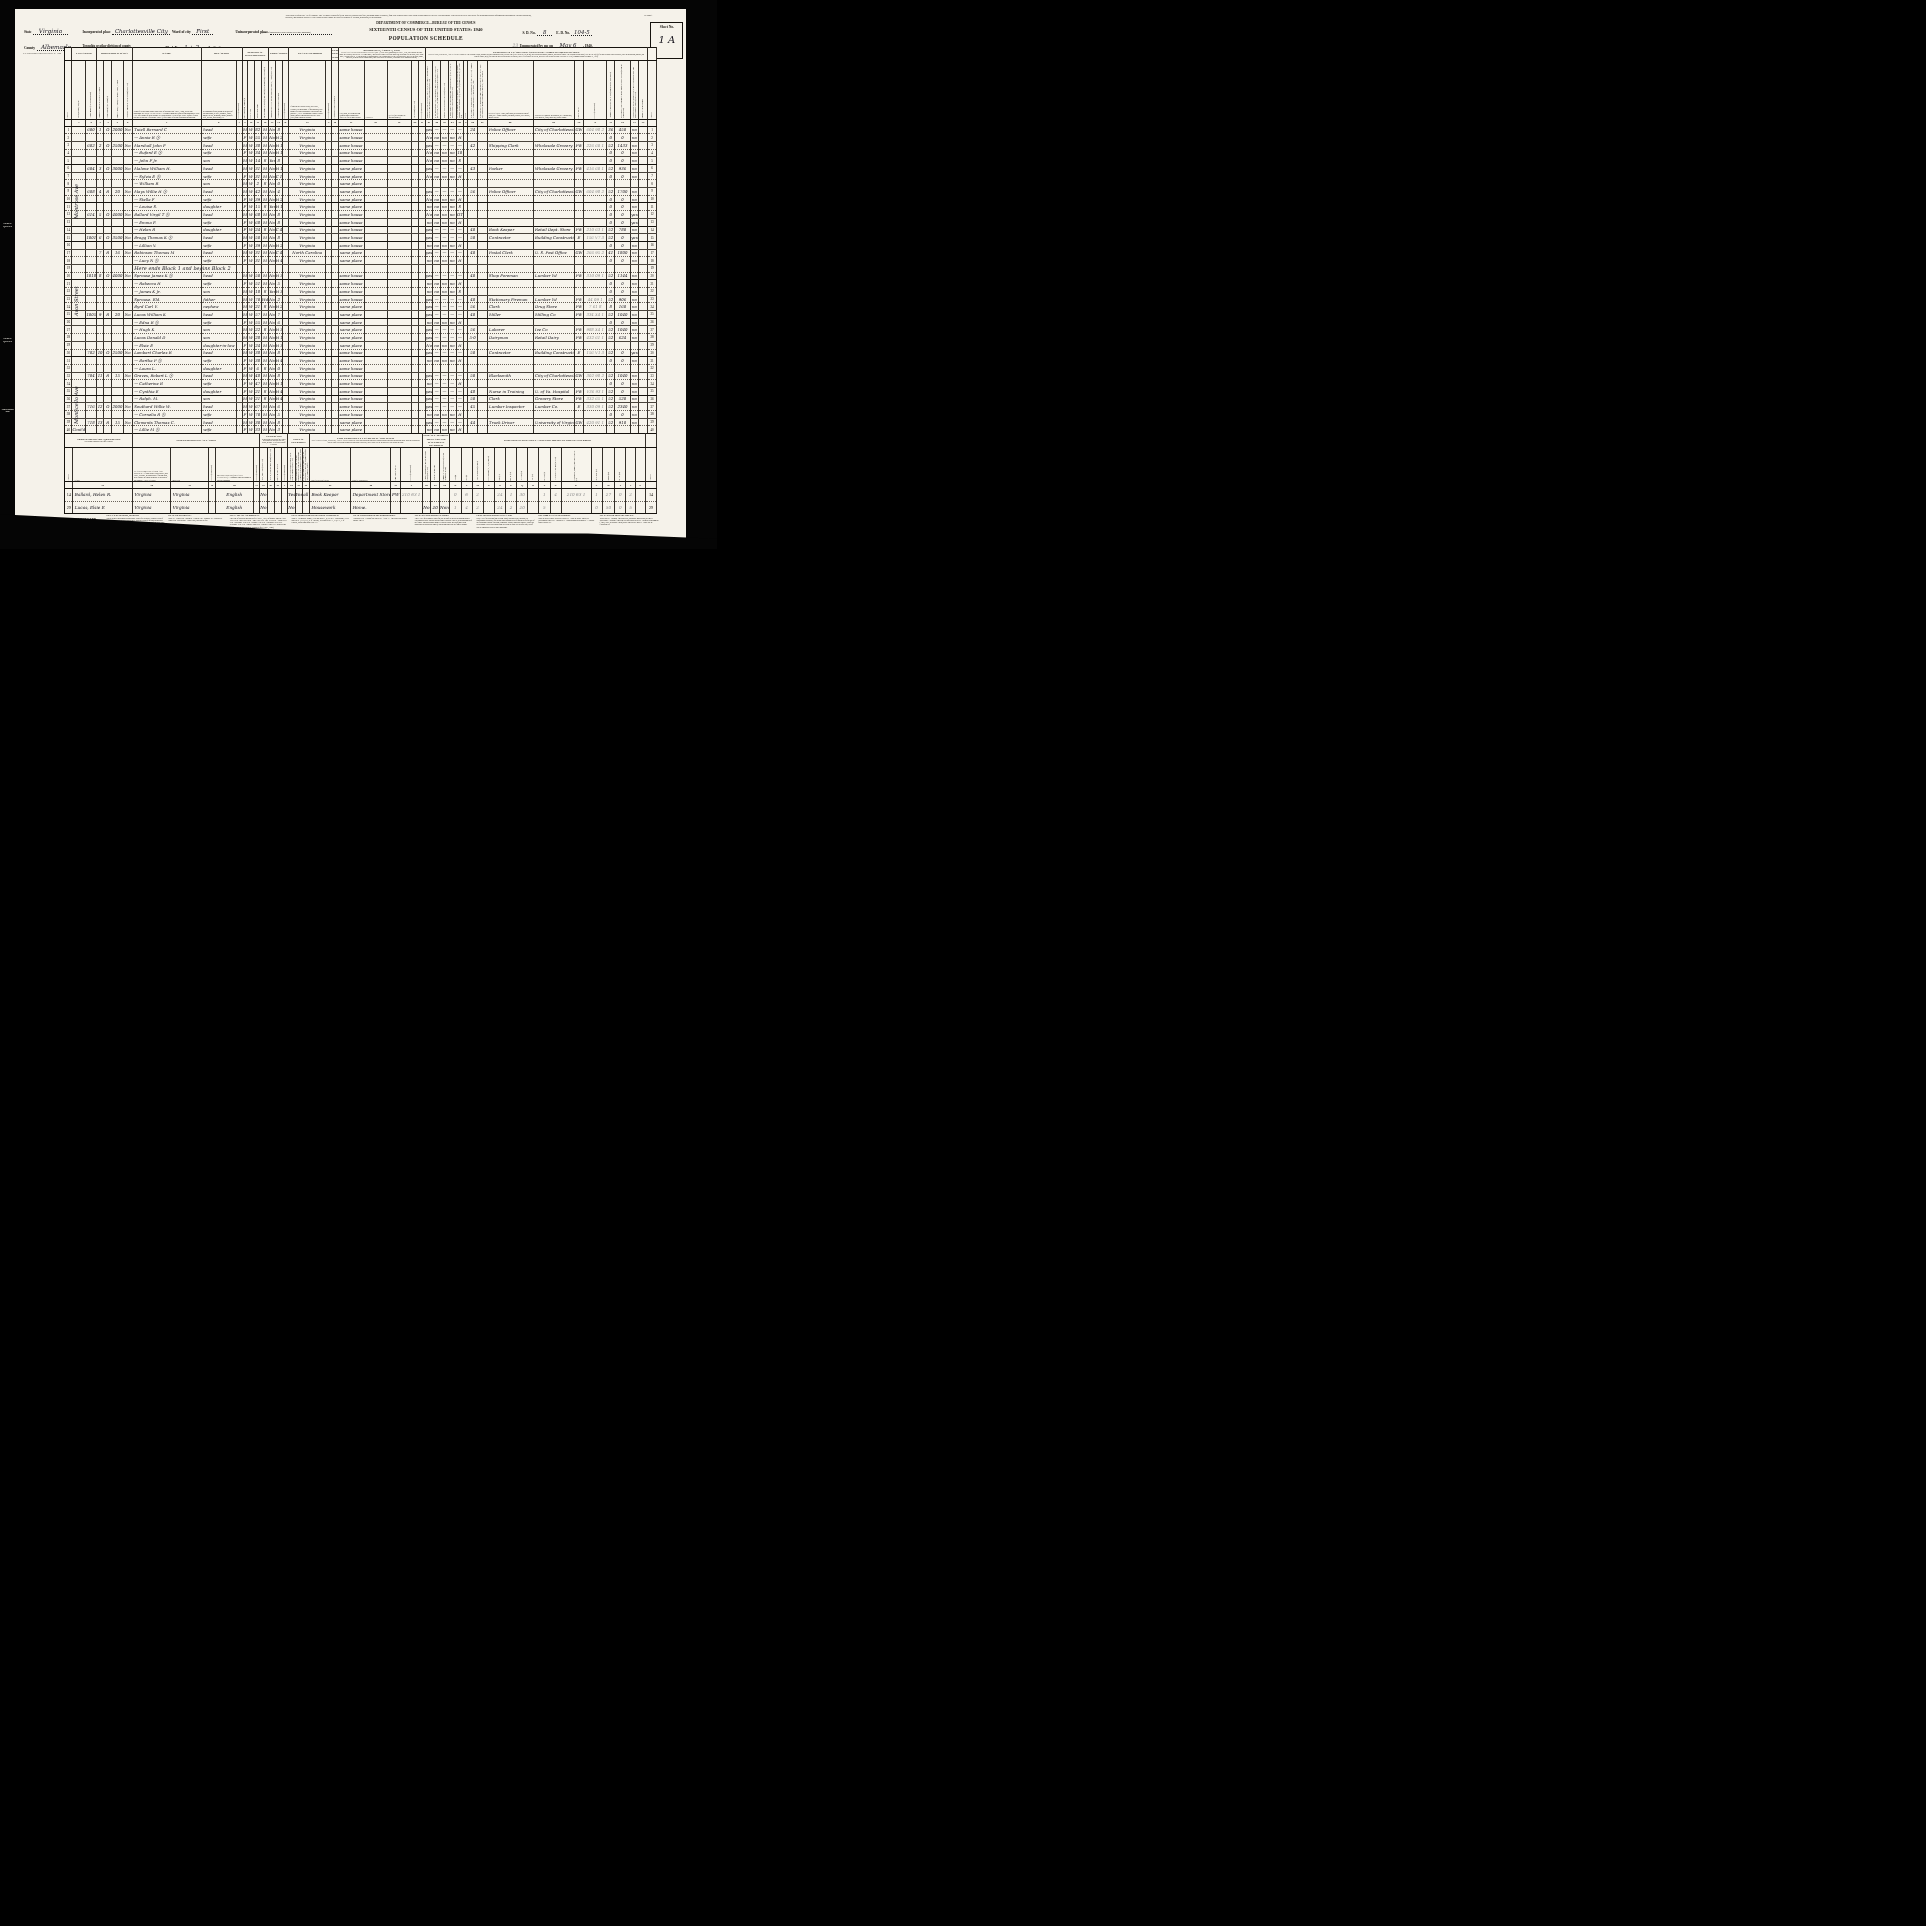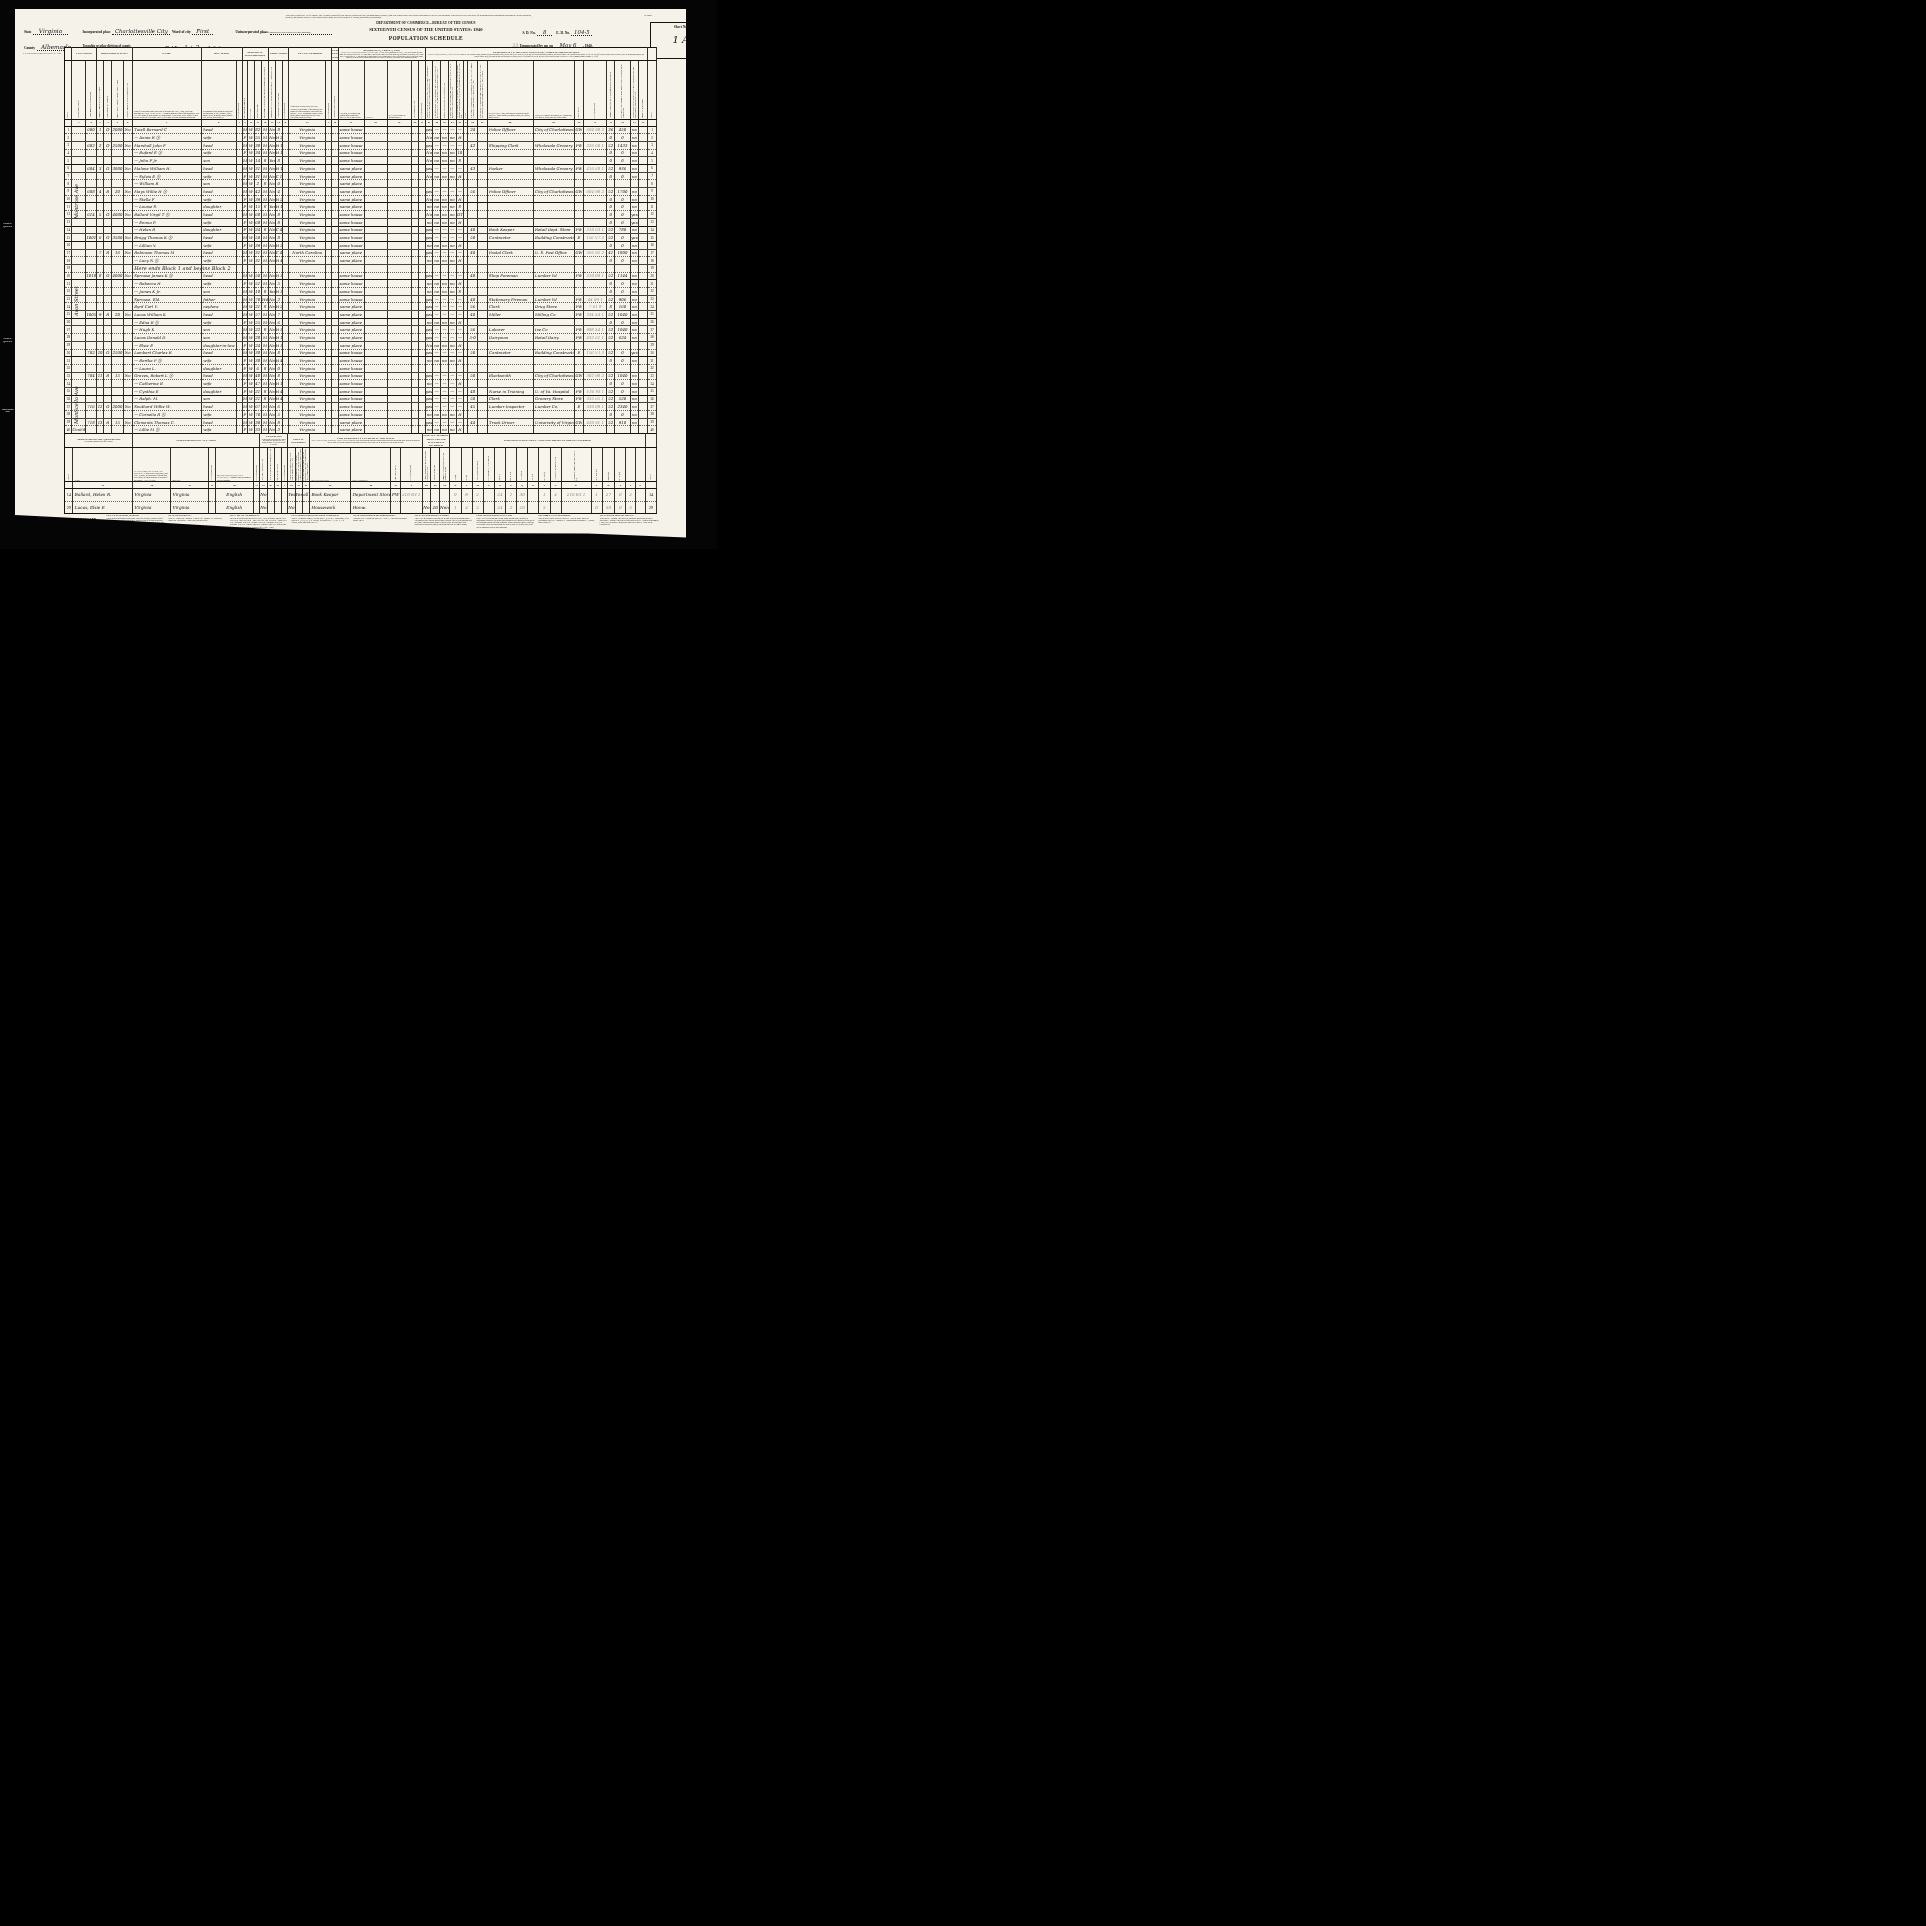--- a/index.html
+++ b/index.html
@@ -48,21 +48,21 @@
   table.sup tr.dr td{font-size:4.2px;}
   
   #foot{display:flex;gap:3.1px;}
   .fn{font-size:1.8px;line-height:1.25;}
   .fn .t{font-weight:bold;font-size:1.9px;}
   #symb{font-weight:bold;font-size:3.1px;text-align:center;line-height:1.6;padding-top:3.9px;}
   .margin-label{position:absolute;font-size:2.5px;font-weight:bold;color:#f2efe6;line-height:1.2;text-align:center;}
   #wedge{position:absolute;left:0;top:512px;width:717px;height:36px;background:#050505;
          clip-path:polygon(0 6%,16% 22%,38% 48%,60% 58%,82% 60%,100% 74%,100% 100%,0 100%);}
   #rband{position:absolute;right:0;top:0;width:30px;height:549px;background:#050505;}
-  .sheetbox{border:0.8px solid #16130e;padding-left:14px;}
+  .sheetbox{border:0.8px solid #16130e;}
   .sigline{border-bottom:0.4px solid #222;}
   .street-label{position:absolute;writing-mode:vertical-rl;transform:rotate(180deg);
                 font-family:"DejaVu Serif",serif;font-style:italic;font-size:5px;color:#121019;z-index:4;}
 </style>
 </head>
 <body>
 
 <div id="stage">
   <div id="page">
 

